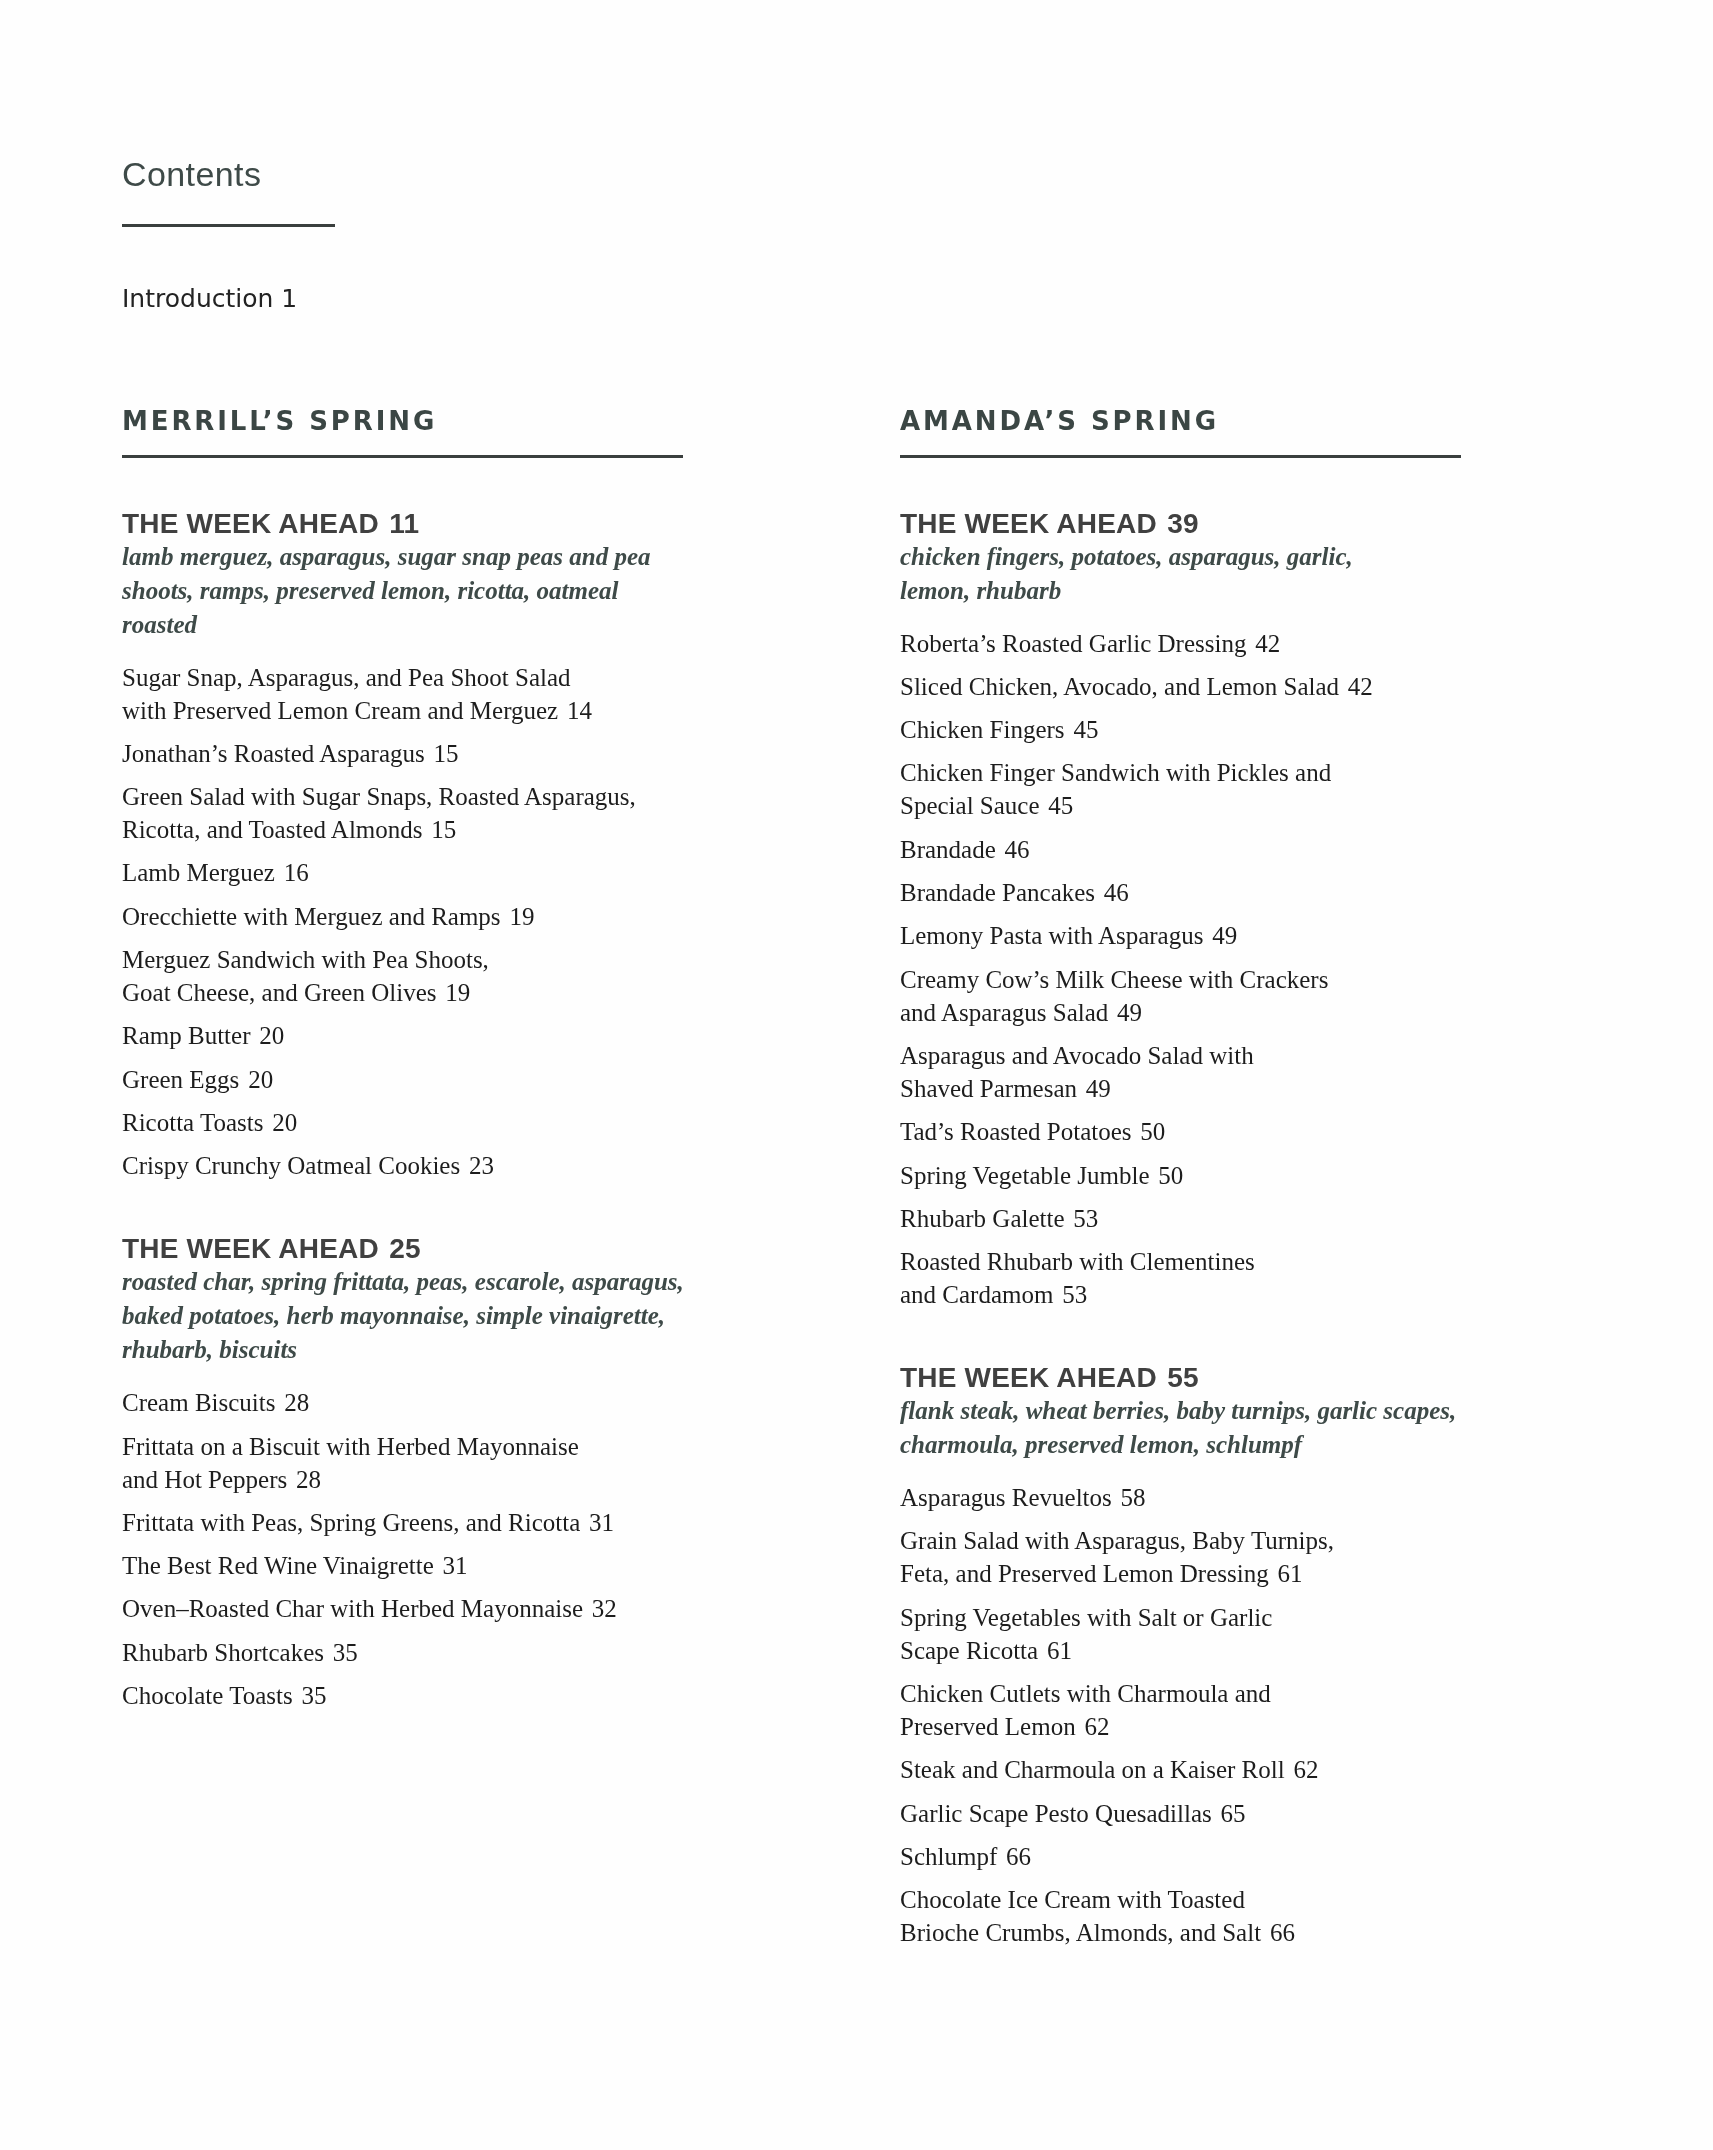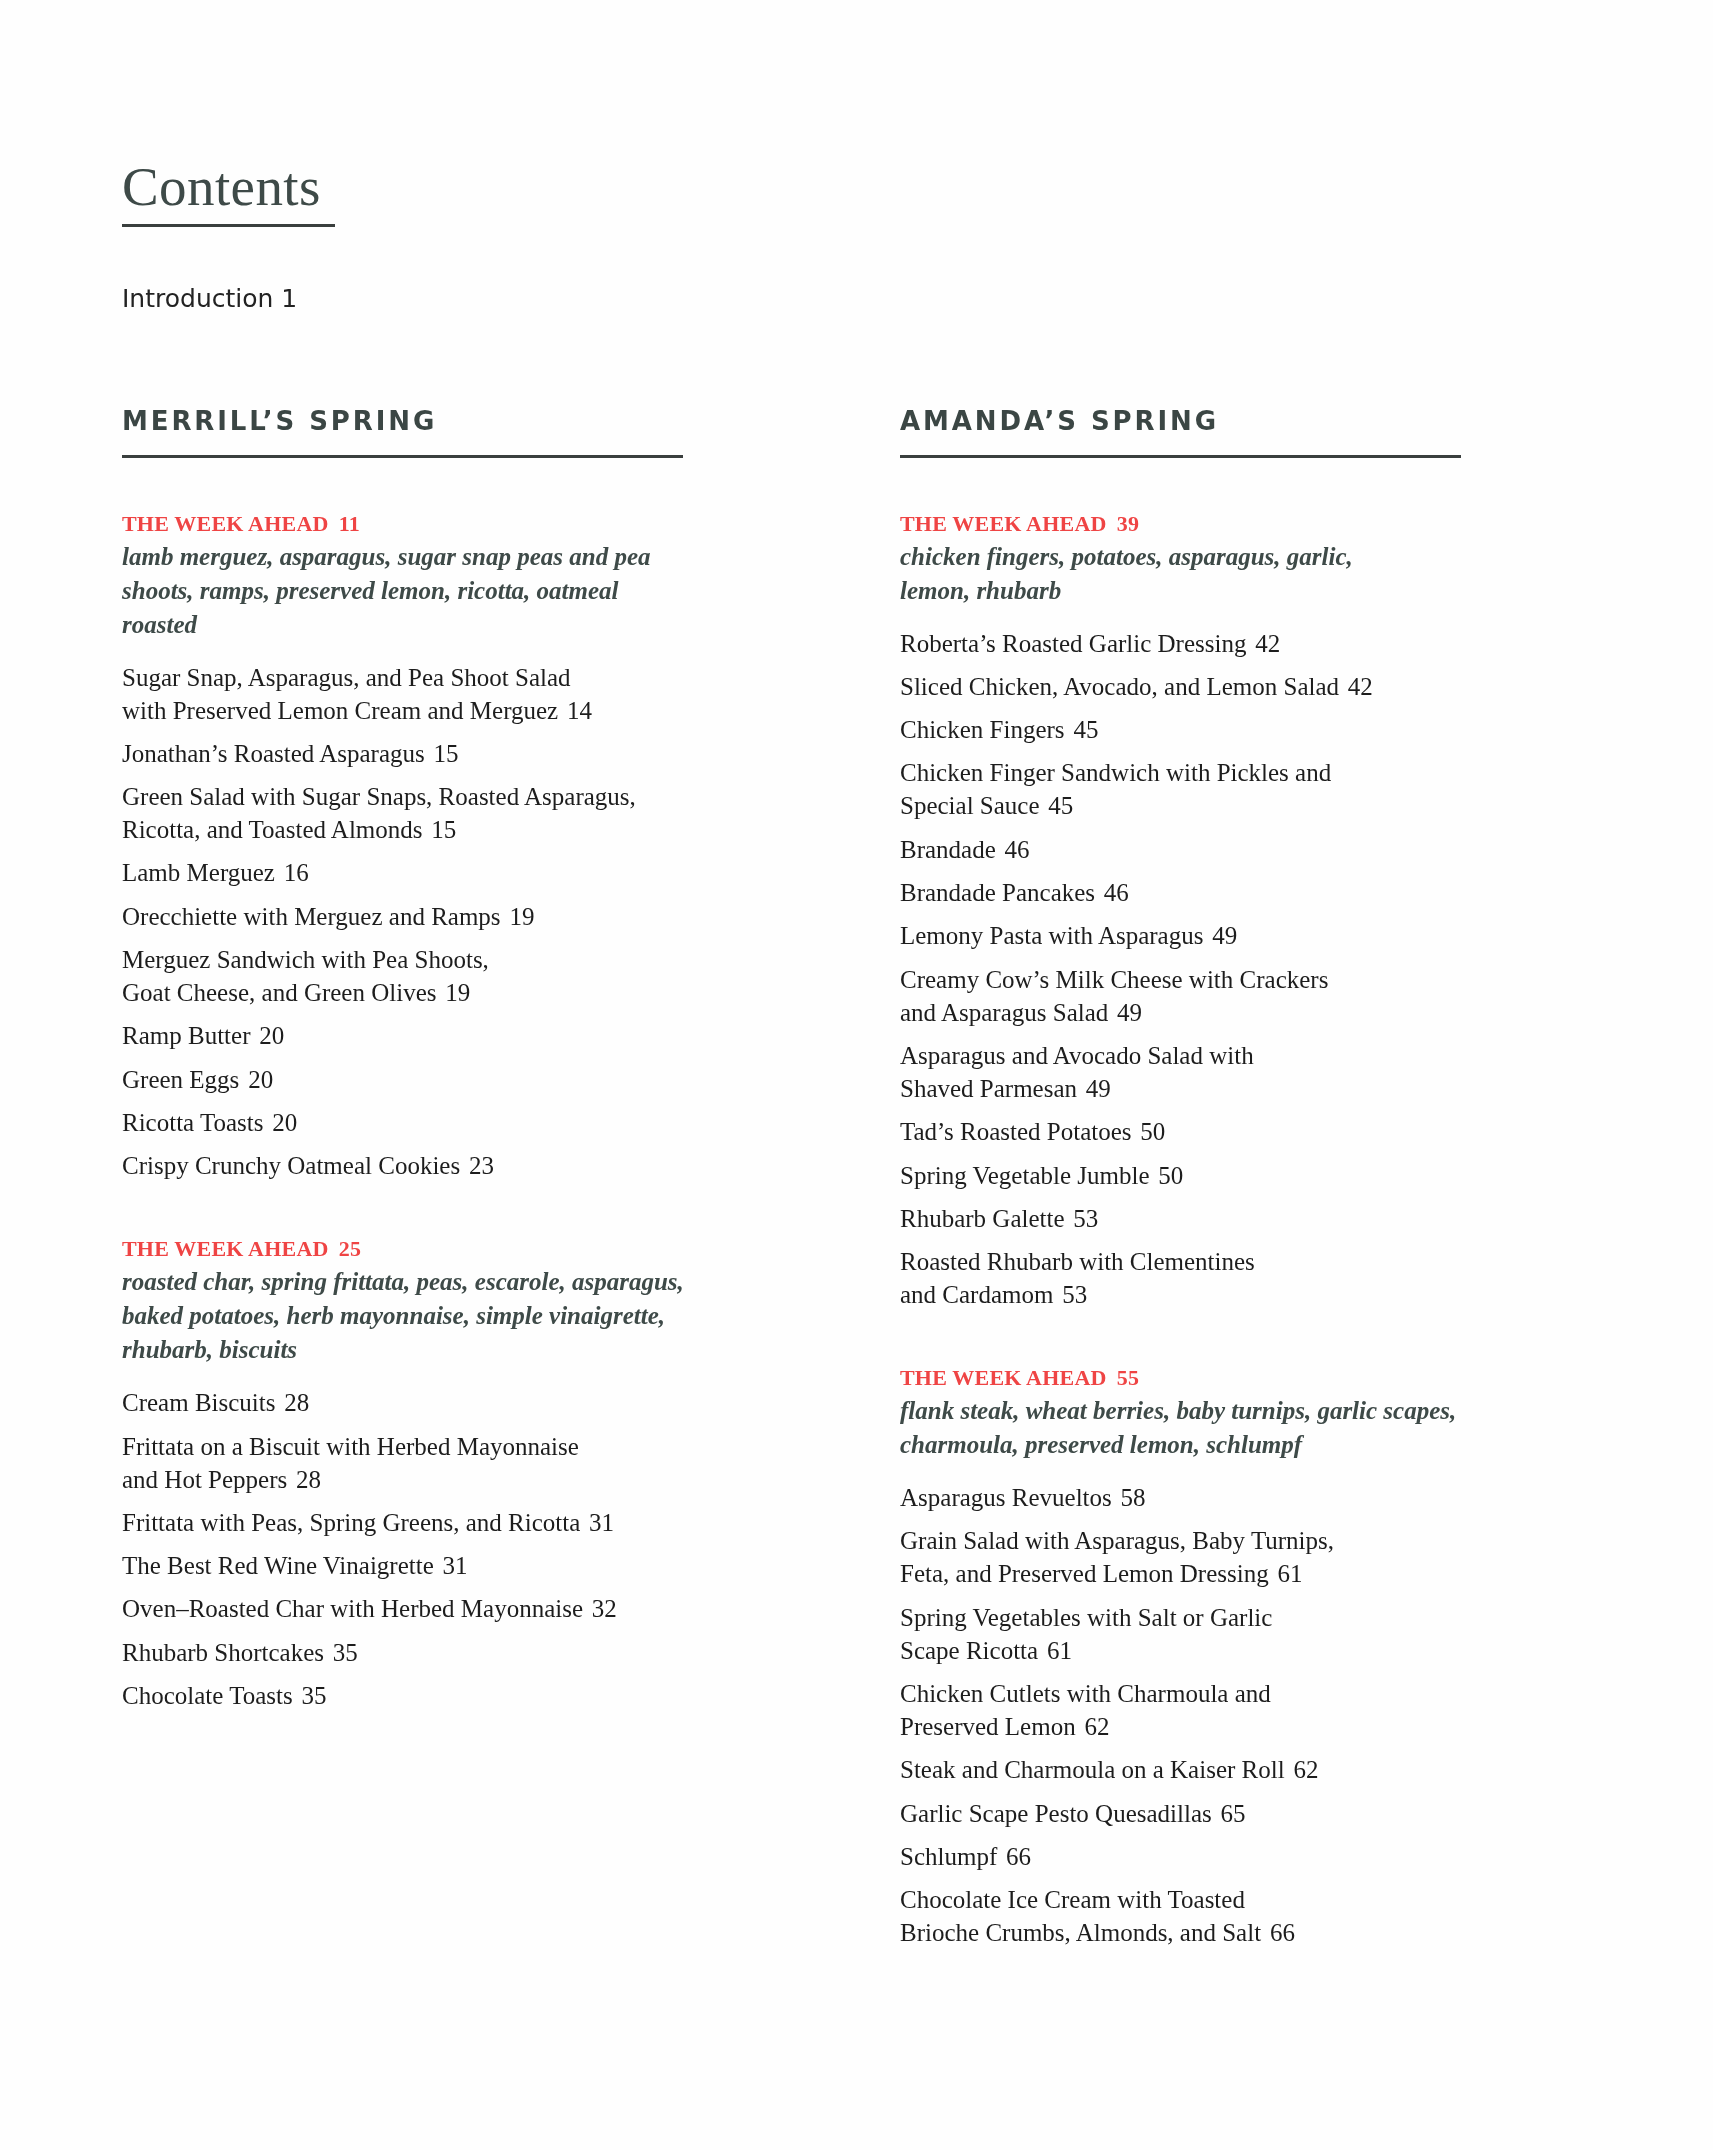--- a/index.html
+++ b/index.html
@@ -1,21 +1,21 @@
 <!DOCTYPE html>
 <html style="font-size:11.7px"><head>
   <meta charset="utf-8">
   <style>
     html, body { margin: 0; padding: 0; background: #ffffff; }
     body { width: 1713px; height: 2151px; position: relative; overflow: hidden; }
     .page { position: absolute; left: 0; top: 0; width: 1713px; height: 2151px; background: #fefefe; }
     .title {
       position: absolute; left: 122px; top: 155px;
-      font-family: Liberation Serif, serif;
-      font-size: 55px; color: #3e4a48; letter-spacing: 0.4px;
+      font-family: Liberation Sans, sans-serif;
+      font-size: 34px; color: #3e4a48; letter-spacing: 0.4px;
     }
     .title-rule {
       position: absolute; left: 122px; top: 224px; width: 213px; height: 2.9px;
       background: #3a3f3e;
     }
     .intro {
       position: absolute; left: 122px; top: 284px;
       font-family: "DejaVu Sans", "Liberation Sans", sans-serif;
       font-size: 25px; color: #222222;
     }
@@ -24,22 +24,22 @@
     .col.right { left: 900px; }
     .part-title {
       font-family: "DejaVu Sans", "Liberation Sans", sans-serif;
       font-weight: bold; font-size: 26px; letter-spacing: 2.9px;
       color: #3b4644; margin: 0; height: 37px; line-height: 37px;
     }
     .part-rule { width: 561px; height: 2.9px; background: #3a3f3e; margin-top: 14.7px; }
     .week { margin-top: 51px; }
     .week.first { margin-top: 50px; }
     .week-head {
-      font-family: Liberation Serif, serif;
-      font-weight: bold; font-size: 22px; color: #ef4444;
+      font-family: Liberation Sans, sans-serif;
+      font-weight: bold; font-size: 28px; color: #404040;
       line-height: 32px; letter-spacing: 0.2px;
     }
     .week-head .num { margin-left: 10.3px; }
     .week-desc {
       font-family: "Liberation Serif", "DejaVu Serif", serif;
       font-weight: bold; font-size: 25px; color: #3e4a48;
       line-height: 34px; width: 660px; font-style: italic;
     }
     .recipes { margin-top: 19px; }
     .recipe {

